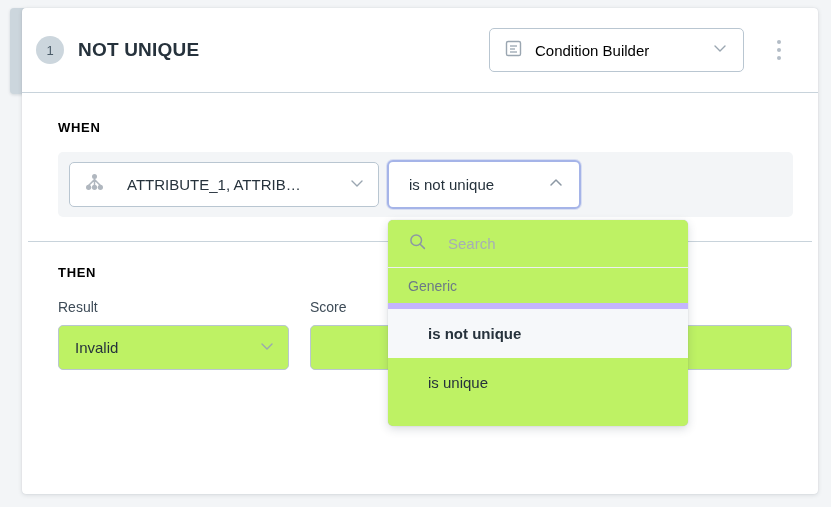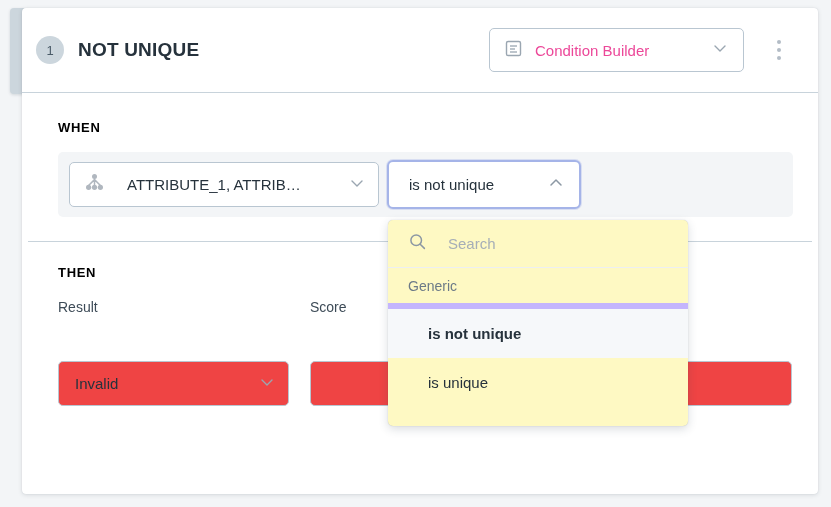--- a/index.html
+++ b/index.html
@@ -88,21 +88,21 @@
     padding: 0 14px 0 14px;
     border: 1px solid #b9c6d1;
     border-radius: 5px;
     background: #fff;
     gap: 12px;
     cursor: pointer;
   }
   .builder-select .doc-icon { flex: 0 0 auto; display:block; }
   .builder-label {
     font-size: 15px;
-    color: #ec4899;
+    color: #000000;
     white-space: nowrap;
     text-align: right;
   }
   .builder-select .chev { margin-left: auto; flex: 0 0 auto; display:block; }
 
   .kebab {
     width: 34px;
     height: 40px;
     margin-left: 18px;
     display: flex;
@@ -212,51 +212,51 @@
     background: #c8d3db;
   }
 
   .then-section { padding: 23px 0 0 36px; }
 
   .then-fields {
     display: flex;
     margin-top: 19px;
     gap: 21px;
   }
-  .field-col { display: flex; flex-direction: column; gap: 36px; }
+  .field-col { display: flex; flex-direction: column; }
   .field-label {
     font-size: 14px;
     color: #3d4b57;
     margin-bottom: 10px;
   }
   .field-label.blank { visibility: hidden; }
 
   .field-control {
     height: 45px;
-    background: #ef4444;
+    background: #bef264;
     border: 1px solid #b9c6d1;
     border-radius: 5px;
     display: flex;
     align-items: center;
     padding: 0 12px 0 16px;
     font-size: 15px;
     color: #26323c;
   }
   .result-control { width: 231px; cursor: pointer; }
   .result-control .chev { margin-left: auto; }
   .score-control { width: 228px; }
   .value-control { width: 233px; }
 
   
   .dropdown-panel {
     position: absolute;
     left: 366px;
     top: 212px;
     width: 300px;
-    background: #fef9c3;
+    background: #bef264;
     border-radius: 5px;
     box-shadow: 0 3px 10px rgba(45,60,75,0.18), 0 0 1px rgba(45,60,75,0.3);
     z-index: 10;
     overflow: hidden;
   }
 
   .dd-search {
     height: 48px;
     display: flex;
     align-items: center;

